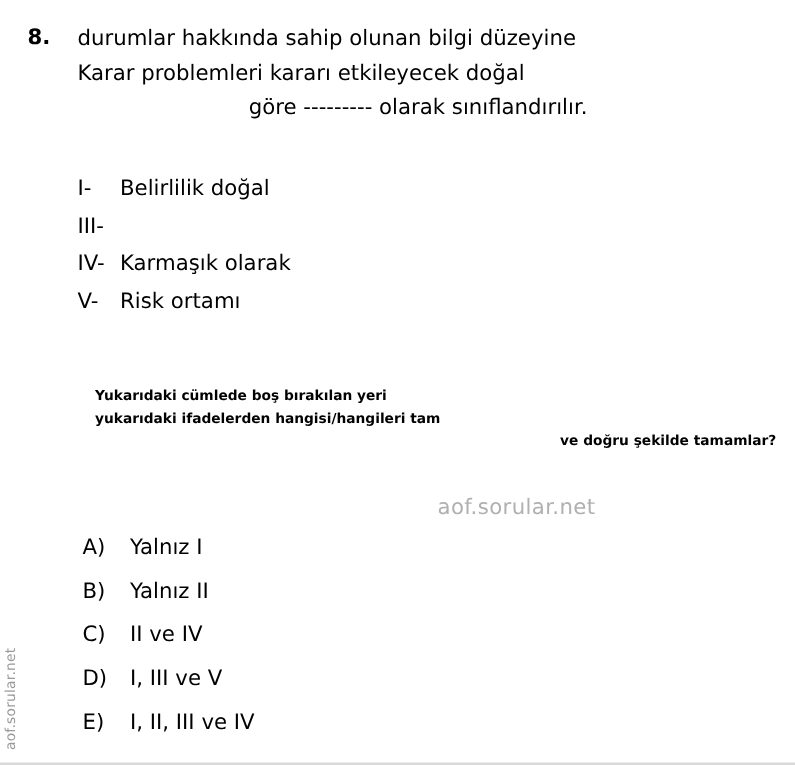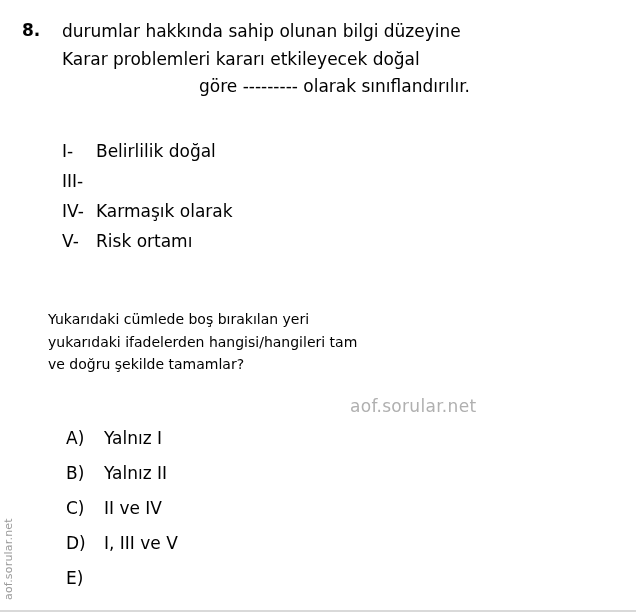--- a/index.html
+++ b/index.html
@@ -84,31 +84,31 @@
     display: flex;
     white-space: pre;
   }
   .romans .rlabel {
     width: 34px;
     flex: none;
   }
 
   .prompt {
     position: absolute;
-    left: 48px;
+    left: 76px;
     top: 308px;
     width: 545px;
-    font-size: 14px;
-    font-weight: normal;
+    font-size: 11px;
+    font-weight: bold;
     line-height: 1.62;
     text-align: justify;
     text-justify: inter-word;
   }
   .prompt .lastline {
-    text-align: left;
+    text-align: right;
   }
 
   .options {
     position: absolute;
     left: 66px;
     top: 420px;
     width: 500px;
     font-size: 17px;
   }
   .options .opt {
@@ -180,20 +180,21 @@
     <div class="opt">
       <span class="olabel">C)</span>
       <span>II ve IV</span>
     </div>
     <div class="opt">
       <span class="olabel">D)</span>
       <span>I, III ve V</span>
     </div>
     <div class="opt">
       <span class="olabel">E)</span>
+      <span>I, II, III ve IV</span>
     </div>
   </div>
 
   <div class="center-watermark">aof.sorular.net</div>
   <div class="side-watermark">aof.sorular.net</div>
 
   <div class="bottom-rule"></div>
 </div>
 
 </body></html>

